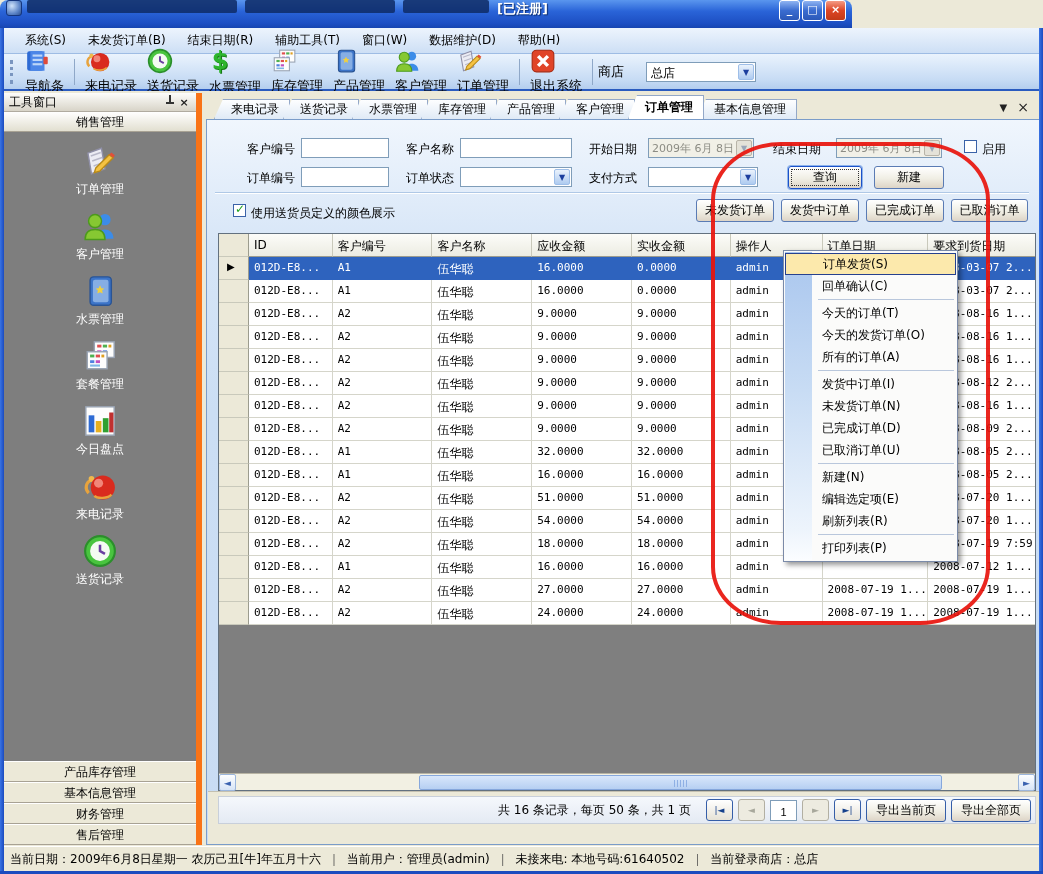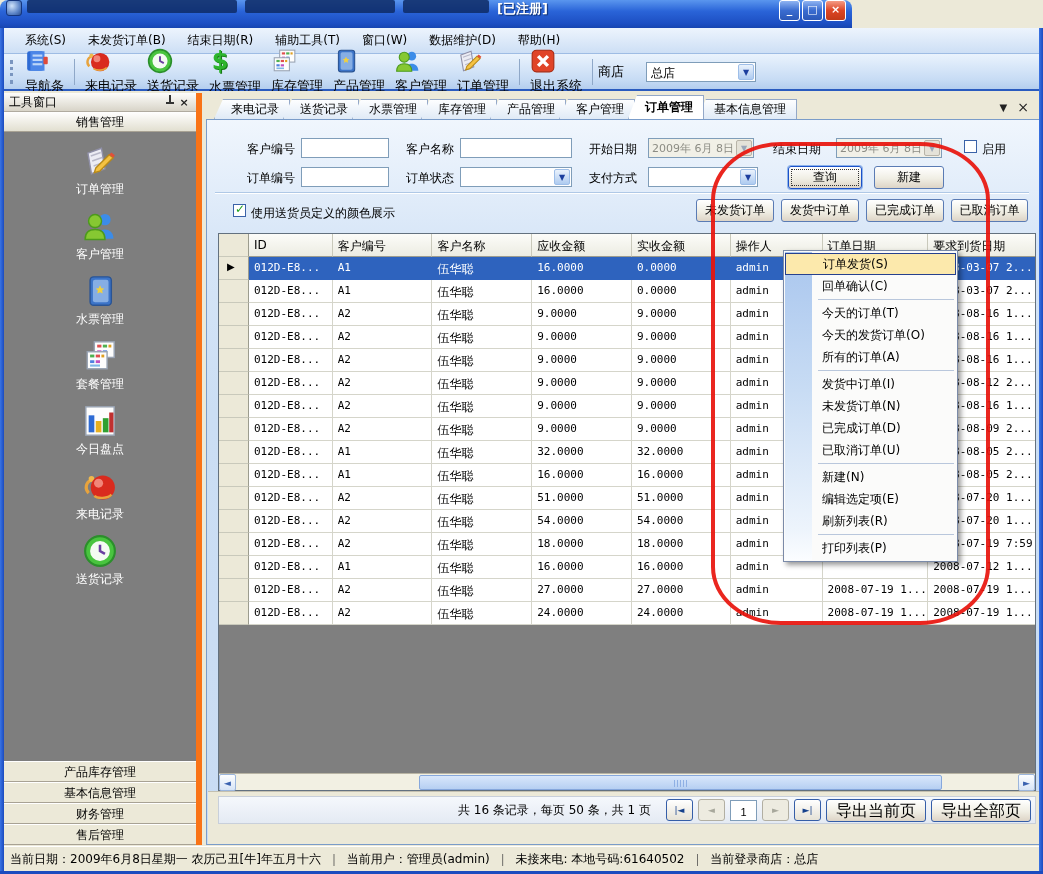--- a/index.html
+++ b/index.html
@@ -120,21 +120,21 @@
   
   .pagebottom { position:absolute; left:1px; right:0; top:671px; bottom:0; background:#ECE9D8; border-top:1px solid #C4C0B0; }
   .pager { position:absolute; left:11px; width:818px; top:676px; height:28px; display:flex; align-items:center;
     justify-content:flex-end; gap:5px; background:linear-gradient(180deg,#F5F8FC,#E4EAF3); border:1px solid #C8CFDA; padding:0 4px; }
   .pg-summary { margin-right:10px; font-size:12px; }
   .pgbtn { width:27px; height:22px; line-height:20px; text-align:center; font-size:9px; color:#16418C;
     background:linear-gradient(180deg,#FFFFFF,#E6E2D6); border:1px solid #355EA8; border-radius:3px; }
   .pgbtn.disabled { color:#A8A89C; border-color:#B2AFA2; background:#EDEBE0; }
   .page-input { width:27px; height:21px; border:1px solid #7F9DB9; text-align:center; font-size:11px; background:#fff; padding-top:3px; }
   .expbtn { height:23px; line-height:21px; padding:0 9px; background:linear-gradient(180deg,#FFFFFF,#F0EEE4 55%,#DDD4C6);
-    border:1px solid #355EA8; border-radius:3px; font-size:16px; }
+    border:1px solid #355EA8; border-radius:3px; font-size:12px; }
 
   
   .statusbar { position:absolute; left:4px; right:4px; top:846px; height:25px; background:#ECE9D8;
     border-top:1px solid #fff; display:flex; align-items:center; padding-left:6px; font-size:12px; white-space:nowrap; overflow:hidden; }
   .statusbar .seg { margin-right:7px; }
   .statusbar .ssep { margin-right:7px; color:#444; }
 
   
   .ctx { position:absolute; left:783px; top:250px; width:175px; background:#FBFBFA; border:1px solid #7A8AA8;
     box-shadow:3px 3px 5px rgba(0,0,0,.4); z-index:50; padding:2px 1px; }

